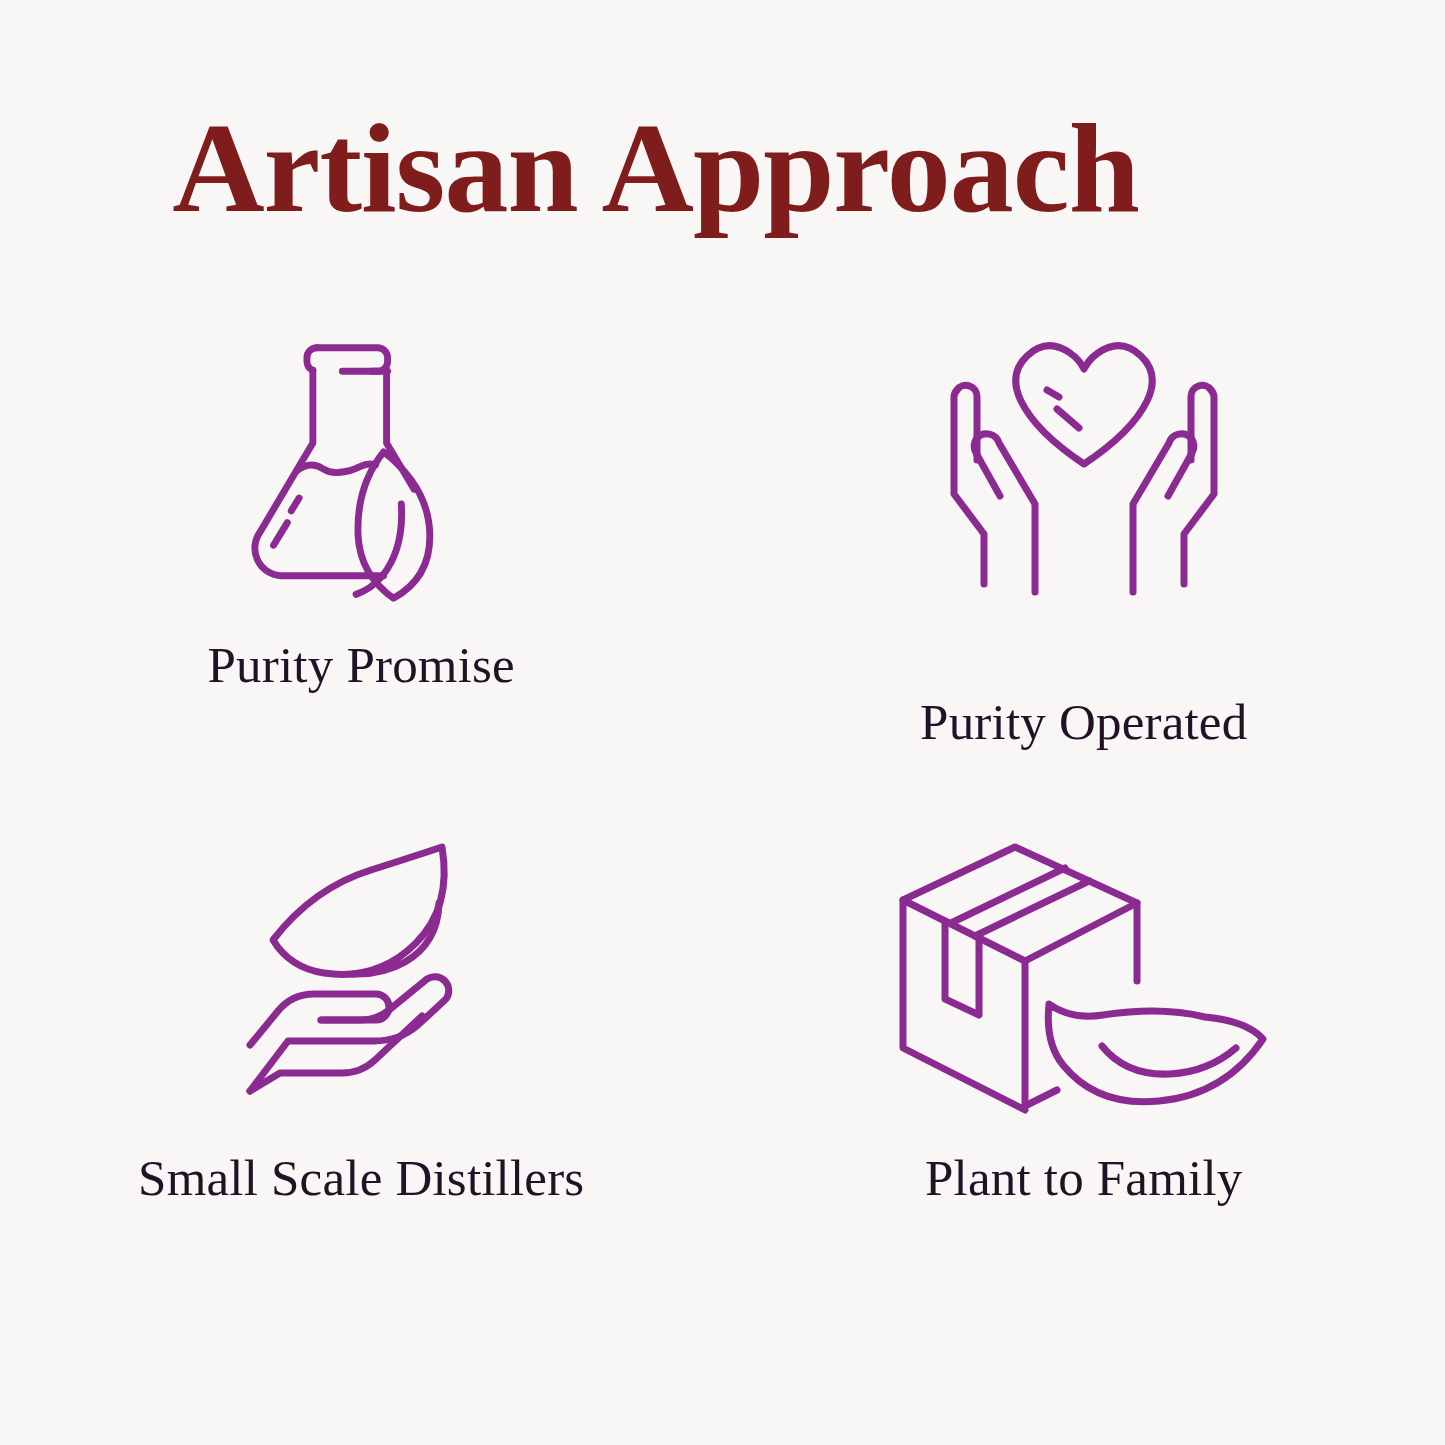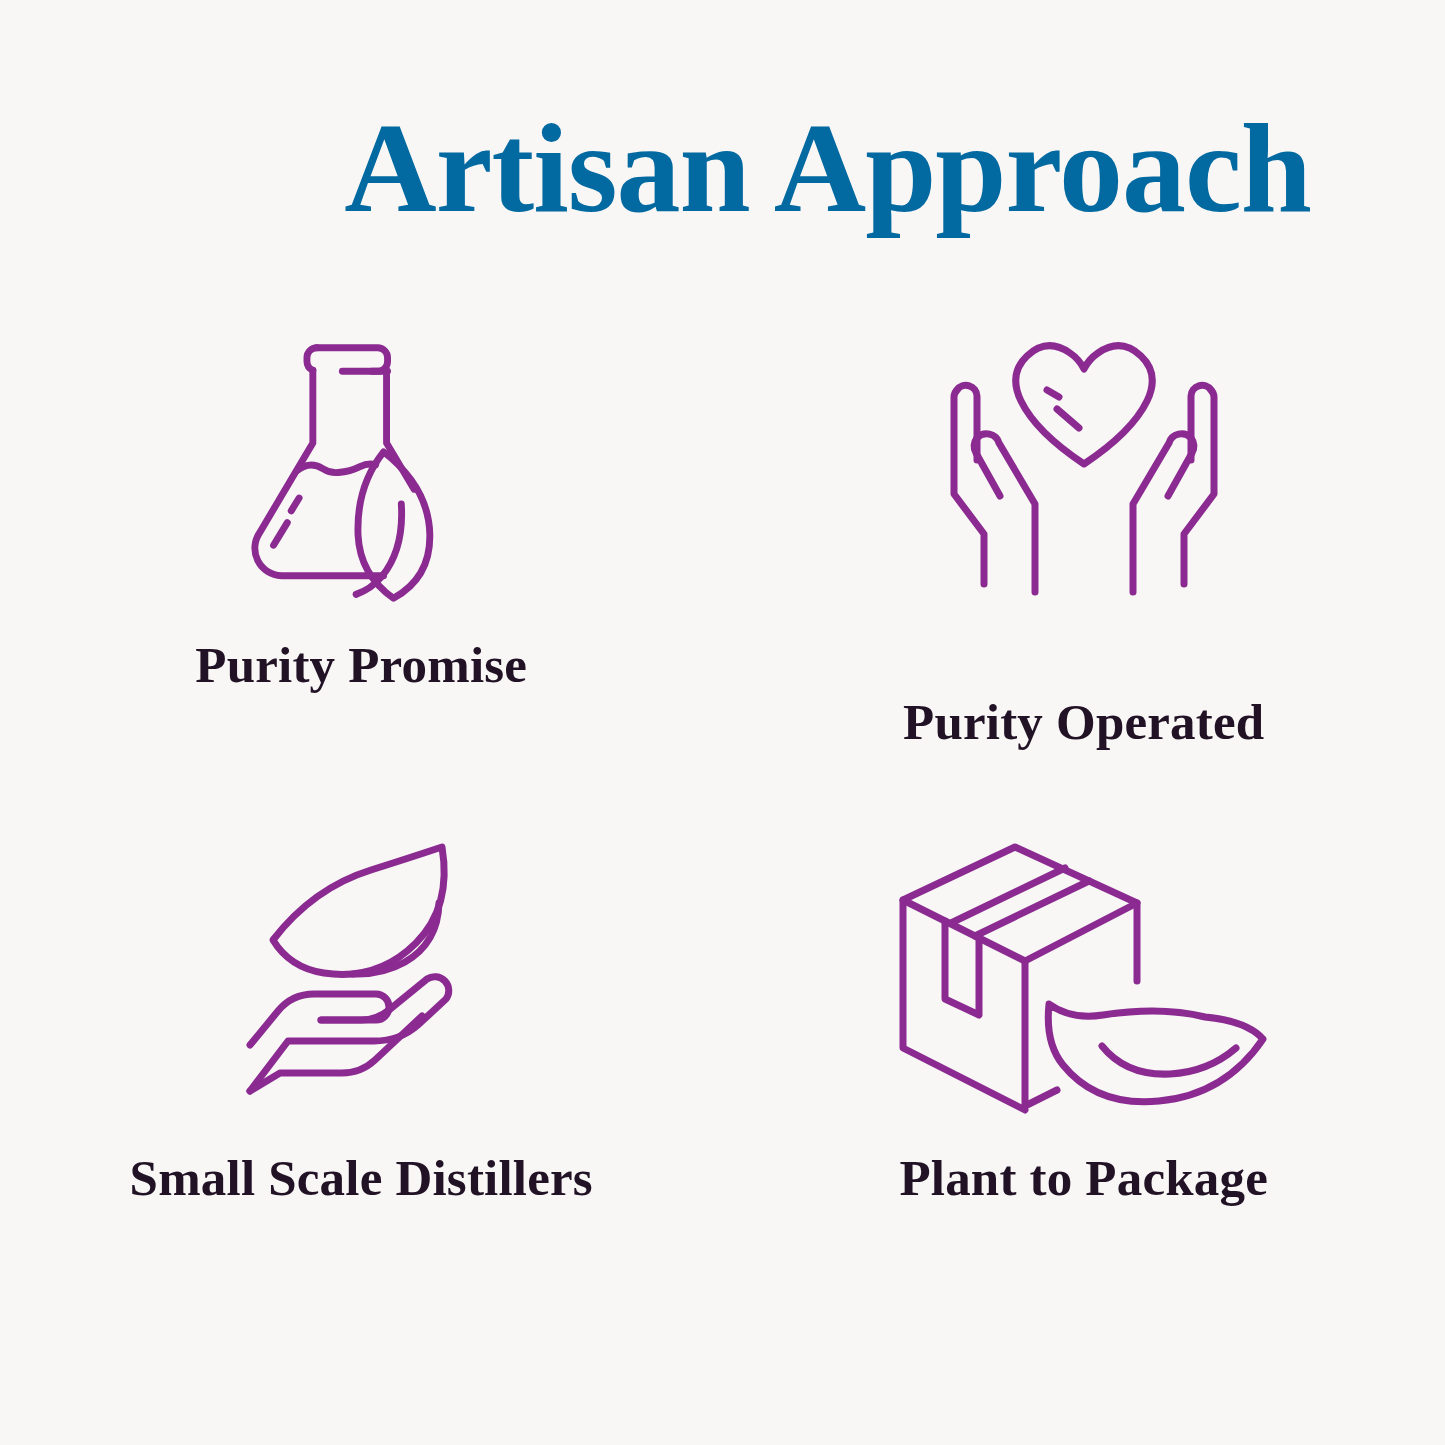--- a/index.html
+++ b/index.html
@@ -21,22 +21,22 @@
     background: #f8f7f6;
     box-sizing: border-box;
   }
 
   
   .title {
     position: absolute;
     top: 104px;
     left: 0;
     width: 1311px;
-    text-align: right;
-    color: #0369a1;
+    text-align: center;
+    color: #7f1d1d;
     font-family: "Liberation Serif", "DejaVu Serif", serif;
     font-weight: bold;
     font-size: 128px;
     line-height: 1.0;
     letter-spacing: -1px;
     white-space: nowrap;
   }
 
   
   .features {
@@ -67,21 +67,21 @@
     width: 100%;
     height: 100%;
     overflow: visible;
   }
 
   .feature-label {
     margin-top: 14px;
     text-align: center;
     color: #221225;
     font-family: "Liberation Serif", "DejaVu Serif", serif;
-    font-weight: bold;
+    font-weight: normal;
     font-size: 51px;
     line-height: 1.12;
     letter-spacing: 0.2px;
   }
 
   
   .feature.r1 .feature-icon { height: 285px; }
   .feature.r1 .feature-label { margin-top: 22px; }
   .feature.r2 .feature-icon { height: 275px; }
   .feature.r2 .feature-label { margin-top: 40px; }
@@ -202,18 +202,18 @@
           <path class="stroke" d="M86 101 L200 46"></path>
 
           <path class="stroke" d="M56 86 v78 l34 16 v-79"></path>
 
           <path class="stroke" d="M160 169 q22 16 54 11 q58 -9 102 2 q42 4 58 22 q-38 56 -104 62 q-62 6 -96 -36 q-18 -22 -14 -61 z"></path>
 
           <path class="stroke" d="M213 211 q24 30 68 28 q38 -2 66 -26"></path>
         </svg>
       </div>
       <div class="feature-label">
-        <span>Plant to Package</span>
+        <span>Plant to Family</span>
       </div>
     </div>
 
   </div>
 </div>
 
 </body></html>

